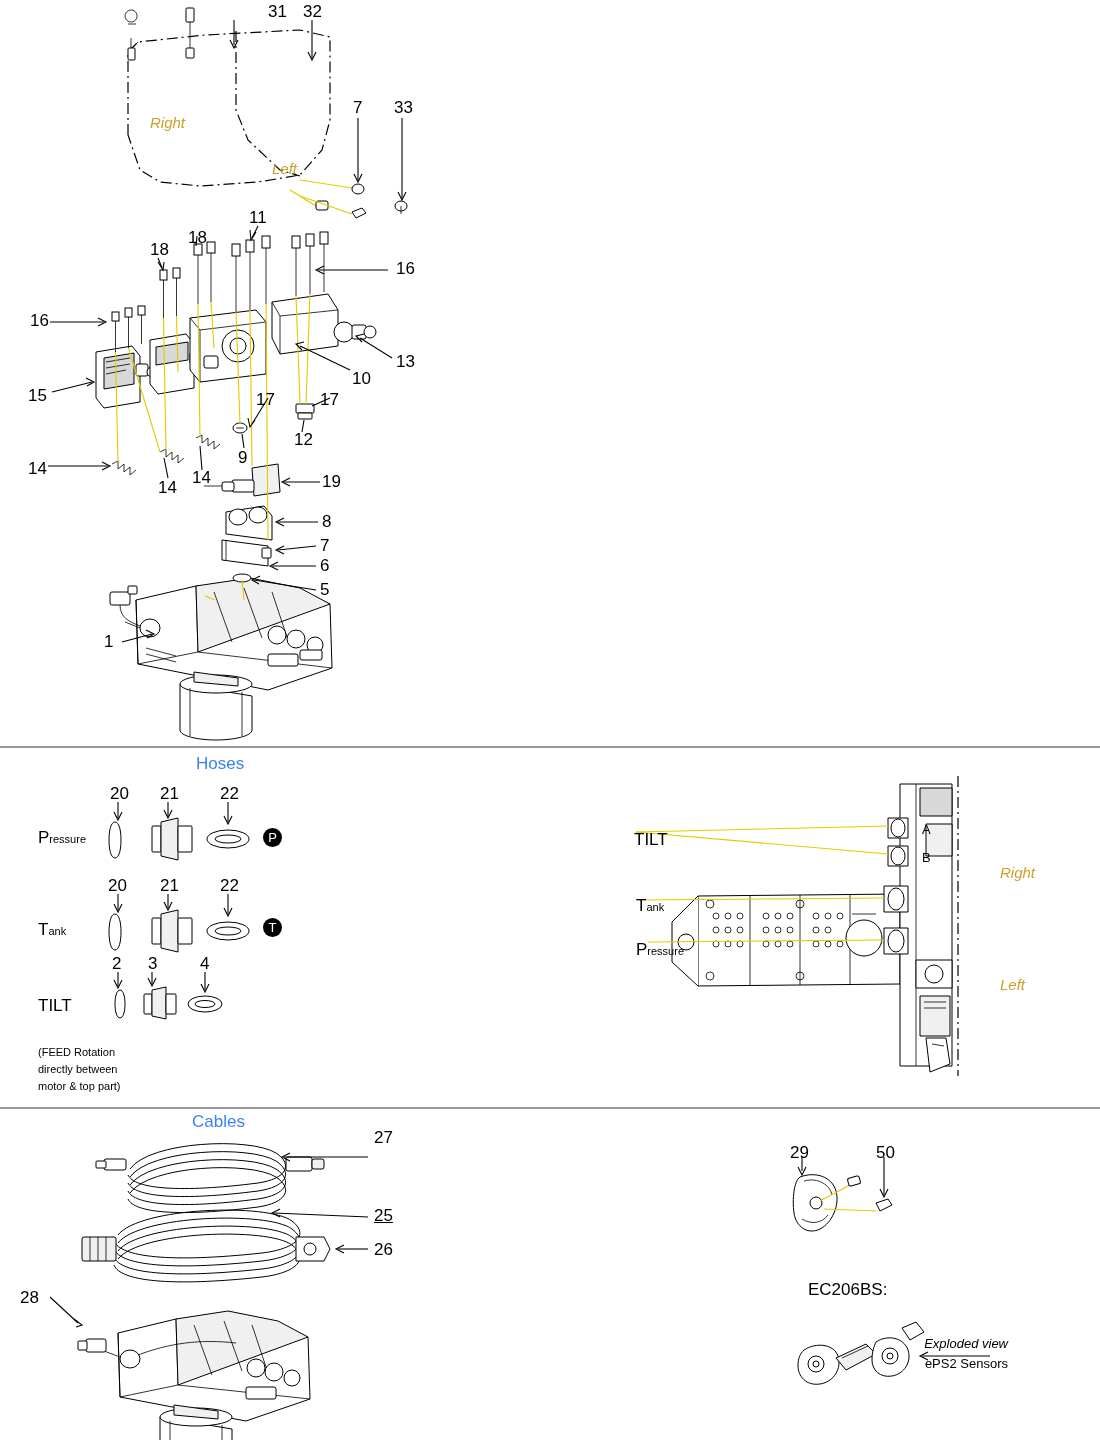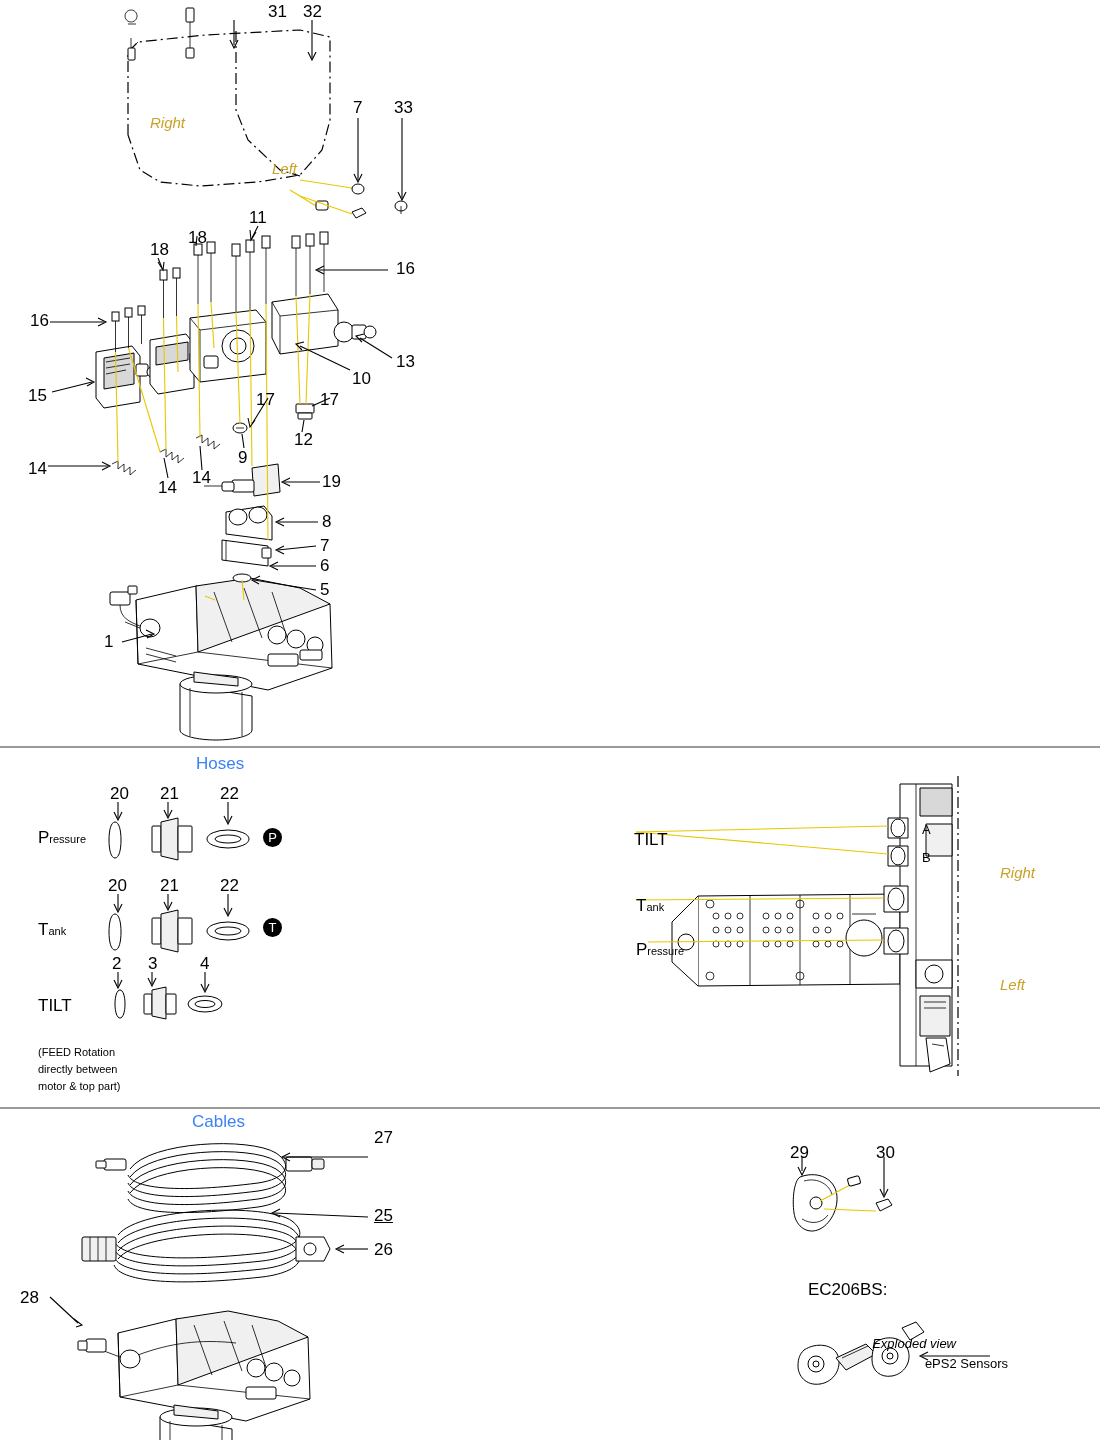--- a/index.html
+++ b/index.html
@@ -550,19 +550,19 @@
       <path class="ln" d="M210,34 L142,34"></path>
         <path class="ln" d="M148,30 L140,34 L148,38"></path>
     </g>
   </svg>
 
   <div class="lbl" style="left:374px;top:1128px;">27</div>
   <div class="lbl" style="left:374px;top:1206px;text-decoration:underline;">25</div>
   <div class="lbl" style="left:374px;top:1240px;">26</div>
   <div class="lbl" style="left:20px;top:1288px;">28</div>
   <div class="lbl" style="left:790px;top:1143px;">29</div>
-  <div class="lbl" style="left:876px;top:1143px;">30</div>
+  <div class="lbl" style="left:876px;top:1143px;">50</div>
 
   <div class="lbl" style="left:808px;top:1280px;">EC206BS:</div>
-  <div class="lbl small ital" style="left:956px;top:1336px;transform:translateX(-100%);">Exploded view</div>
+  <div class="lbl small ital" style="left:1008px;top:1336px;transform:translateX(-100%);">Exploded view</div>
   <div class="lbl small" style="left:1008px;top:1356px;transform:translateX(-100%);">ePS2 Sensors</div>
 
 </div>
 
 </body></html>

